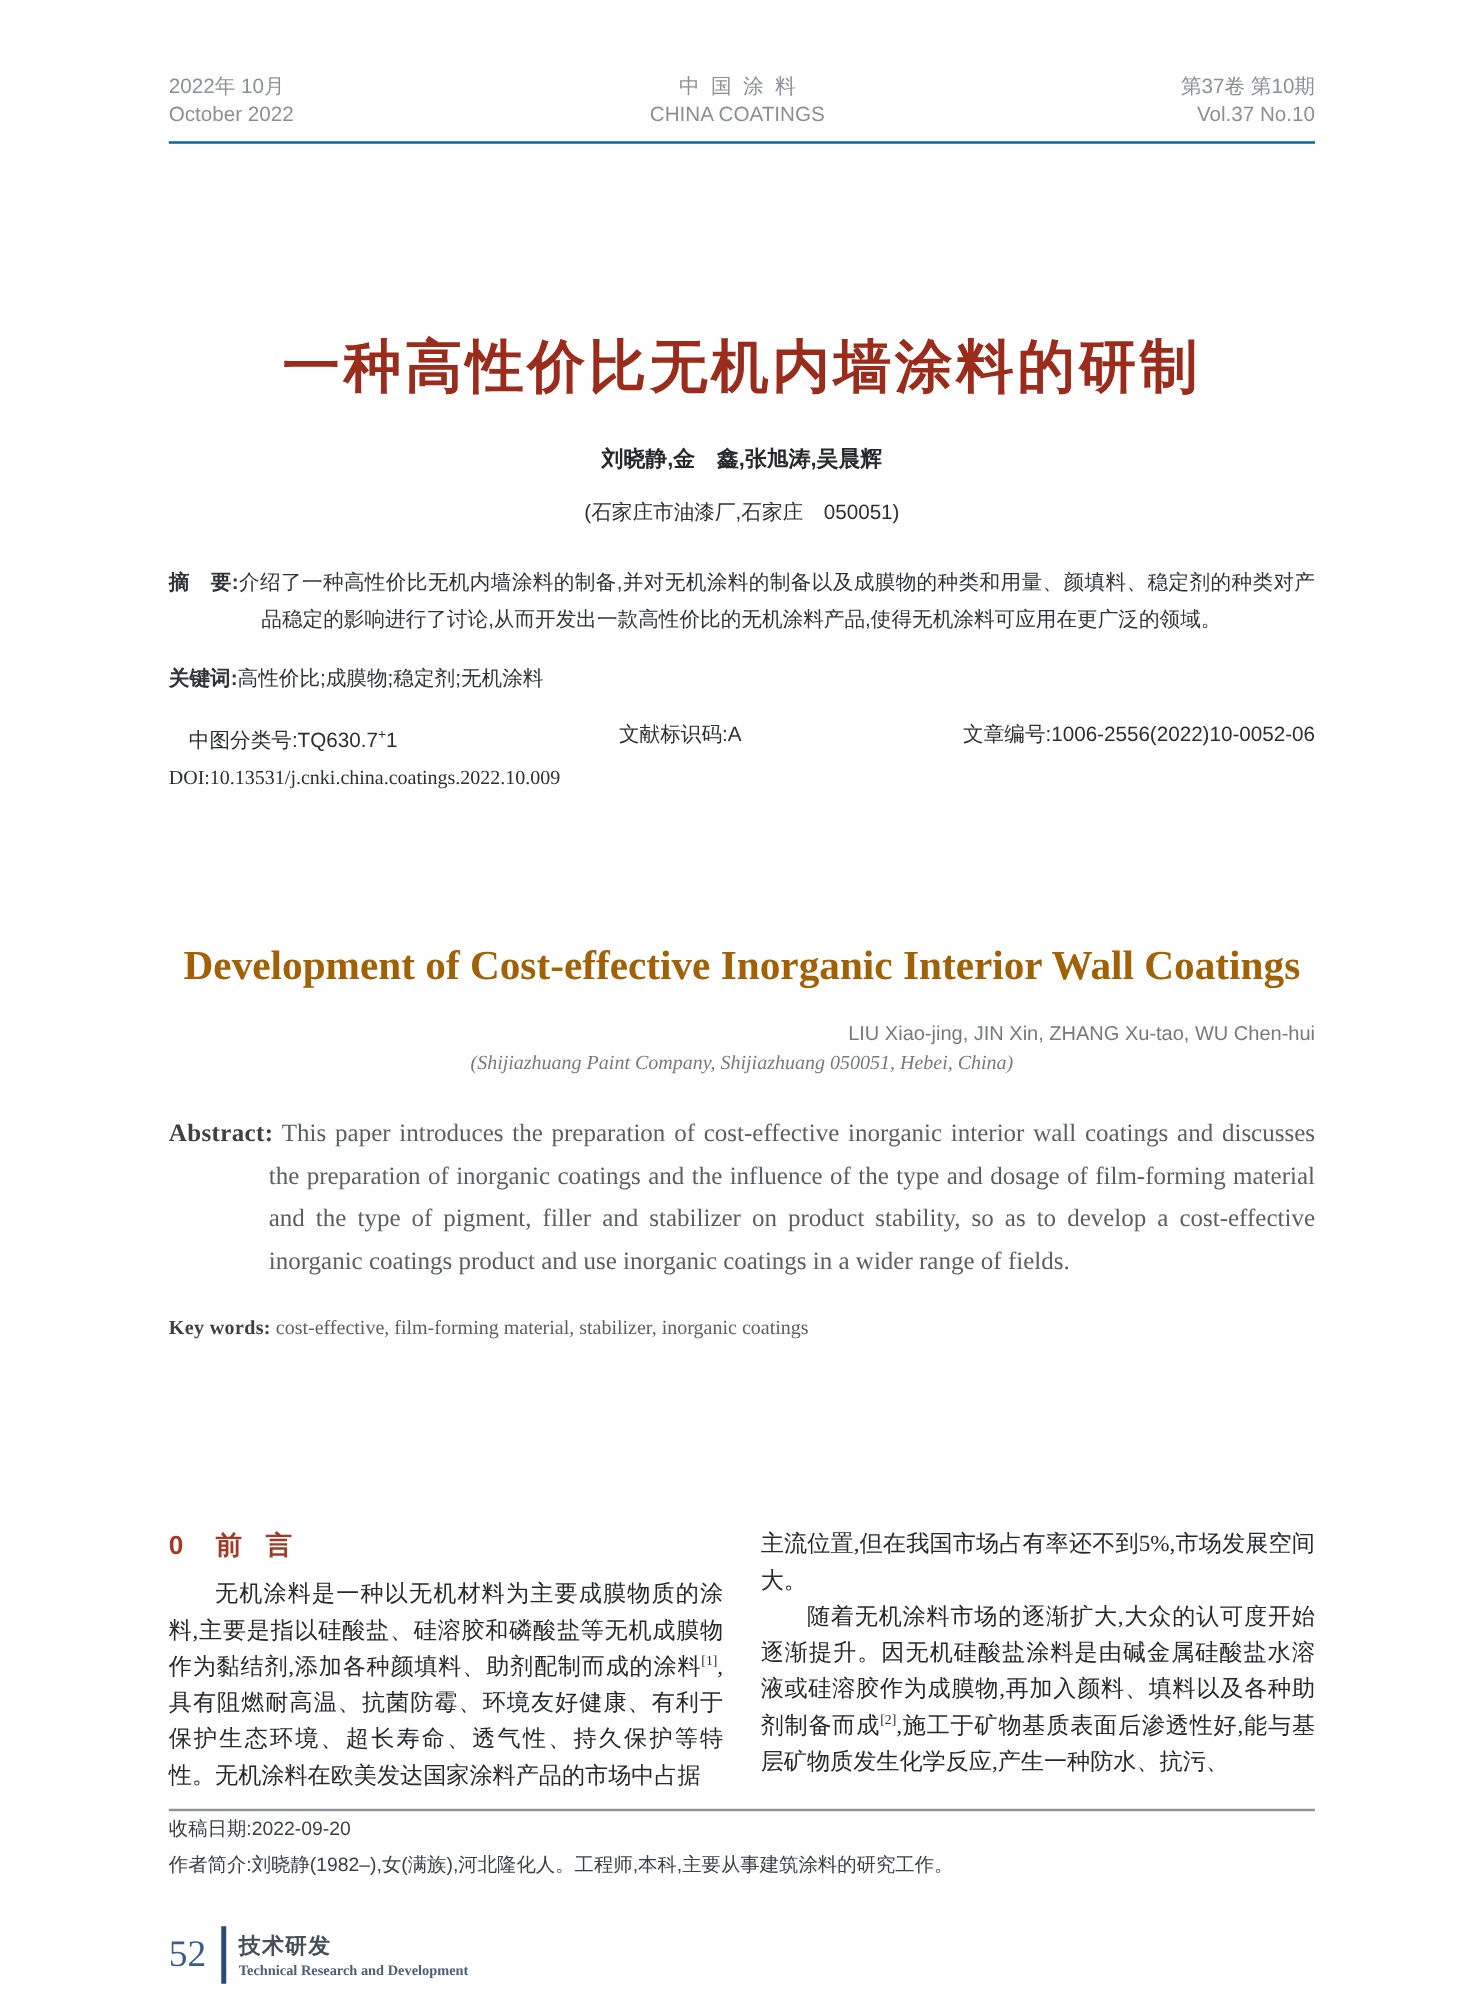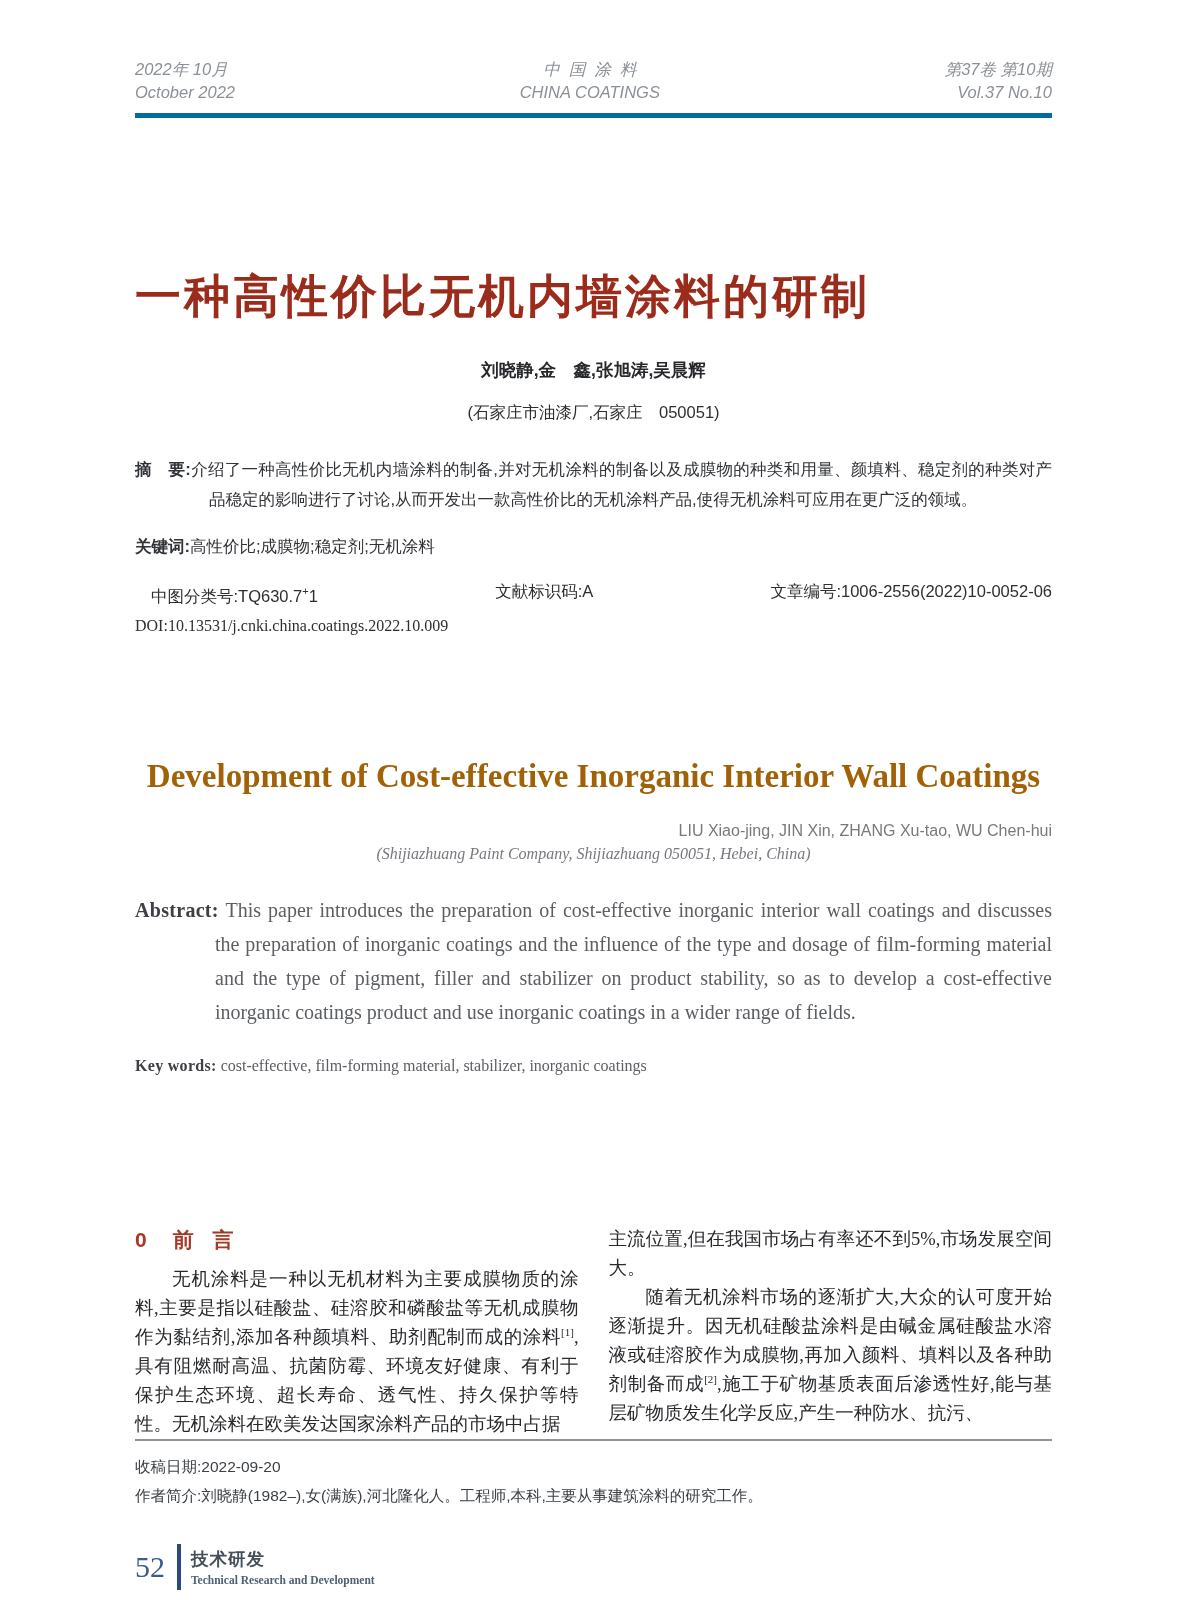--- a/index.html
+++ b/index.html
@@ -14,30 +14,30 @@
     box-sizing: border-box;
     width: 1187px; height: 1600px;
     padding: 58px 135px 0 135px;
     overflow: hidden;
   }
 
   
   .journal-header {
     display: flex; justify-content: space-between; align-items: flex-end;
     color: #8b9097; font-size: 16.5px; line-height: 1.4;
-    border-bottom: 5px solid #0369a1; padding-bottom: 9px; font-style: italic;
+    border-bottom: 2px solid #0369a1; padding-bottom: 9px;
   }
   .journal-header .blk { white-space: nowrap; }
   .journal-header .center { text-align: center; }
   .journal-header .center .zh { letter-spacing: 0.55em; margin-right: -0.55em; }
   .journal-header .right { text-align: right; }
 
   
   .title-zh {
-    margin: 148px 0 0 0; 
+    margin: 148px 0 0 0; text-align: center;
     font-size: 46px; font-weight: bold; letter-spacing: 3px;
     color: #9b2b1b;
   }
   .authors-zh { margin-top: 30px; text-align: center; font-size: 17.5px; font-weight: bold; color: #26282b; }
   .affil-zh   { margin-top: 20px;  text-align: center; font-size: 16.5px; color: #2c2f32; }
 
   
   .abs-zh {
     margin-top: 30px; font-size: 16.5px; line-height: 30px; color: #303337;
     text-align: justify; padding-left: 74px; text-indent: -74px;
@@ -85,21 +85,21 @@
   .sec-head { color: #a23a26; font-family: "Liberation Sans", sans-serif;
               font-size: 21px; font-weight: bold; margin: 0 0 11px 0; }
   .sec-head .num { margin-right: 26px; }
   .sec-head .ttl { letter-spacing: 0.9em; }
   .col p { margin: 0; }
   .col p.indent { text-indent: 2em; }
   .col sup { font-size: 11px; line-height: 0; }
 
   
   .footnote {
-    margin-top: 0; border-top: 2px solid #8f949a; padding-top: 11px;
+    margin-top: 11px; border-top: 2px solid #8f949a; 
     font-size: 15.5px; line-height: 29px; color: #3c4045;
   }
 
   
   .page-footer { margin-top: 34px; display: flex; align-items: center; }
   .page-num { font-family: "Liberation Serif", serif; font-size: 30px; color: #3c5c8e; margin-right: 12px; }
   .footer-bar { width: 4px; height: 46px; background: #2c4a78; margin-right: 10px; }
   .footer-col .zh { font-size: 17.5px; font-weight: bold; color: #454f59; letter-spacing: 1px; }
   .footer-col .en { margin-top: 3px; font-family: "Liberation Serif", serif;
                     font-size: 11.5px; font-weight: bold; color: #4d6078; }

